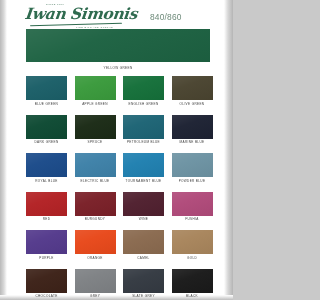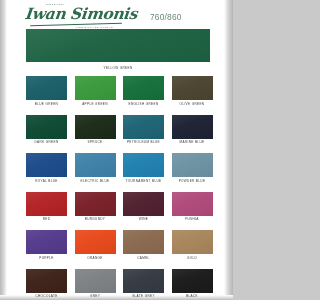--- a/index.html
+++ b/index.html
@@ -201,21 +201,21 @@
   <div class="edge-right"></div>
   <div class="edge-bottom"></div>
 
   <div id="header">
     <div class="brand">
       <div class="brand-since">SINCE 1680</div>
       <div class="brand-script">Iwan Simonis</div>
       <div class="brand-underline"></div>
       <div class="brand-tagline">FINE BILLIARD CLOTHS</div>
     </div>
-    <div class="product-code">760/860</div>
+    <div class="product-code">840/860</div>
   </div>
 
   <div class="swatch hero-swatch" style="color: rgb(29, 98, 66);">
     <div class="core"></div>
     <div class="cloth"></div>
     <div class="serr-bot"></div>
     <div class="serr-left"></div>
     <div class="serr-right"></div>
     <div class="sheen"></div>
   </div>

